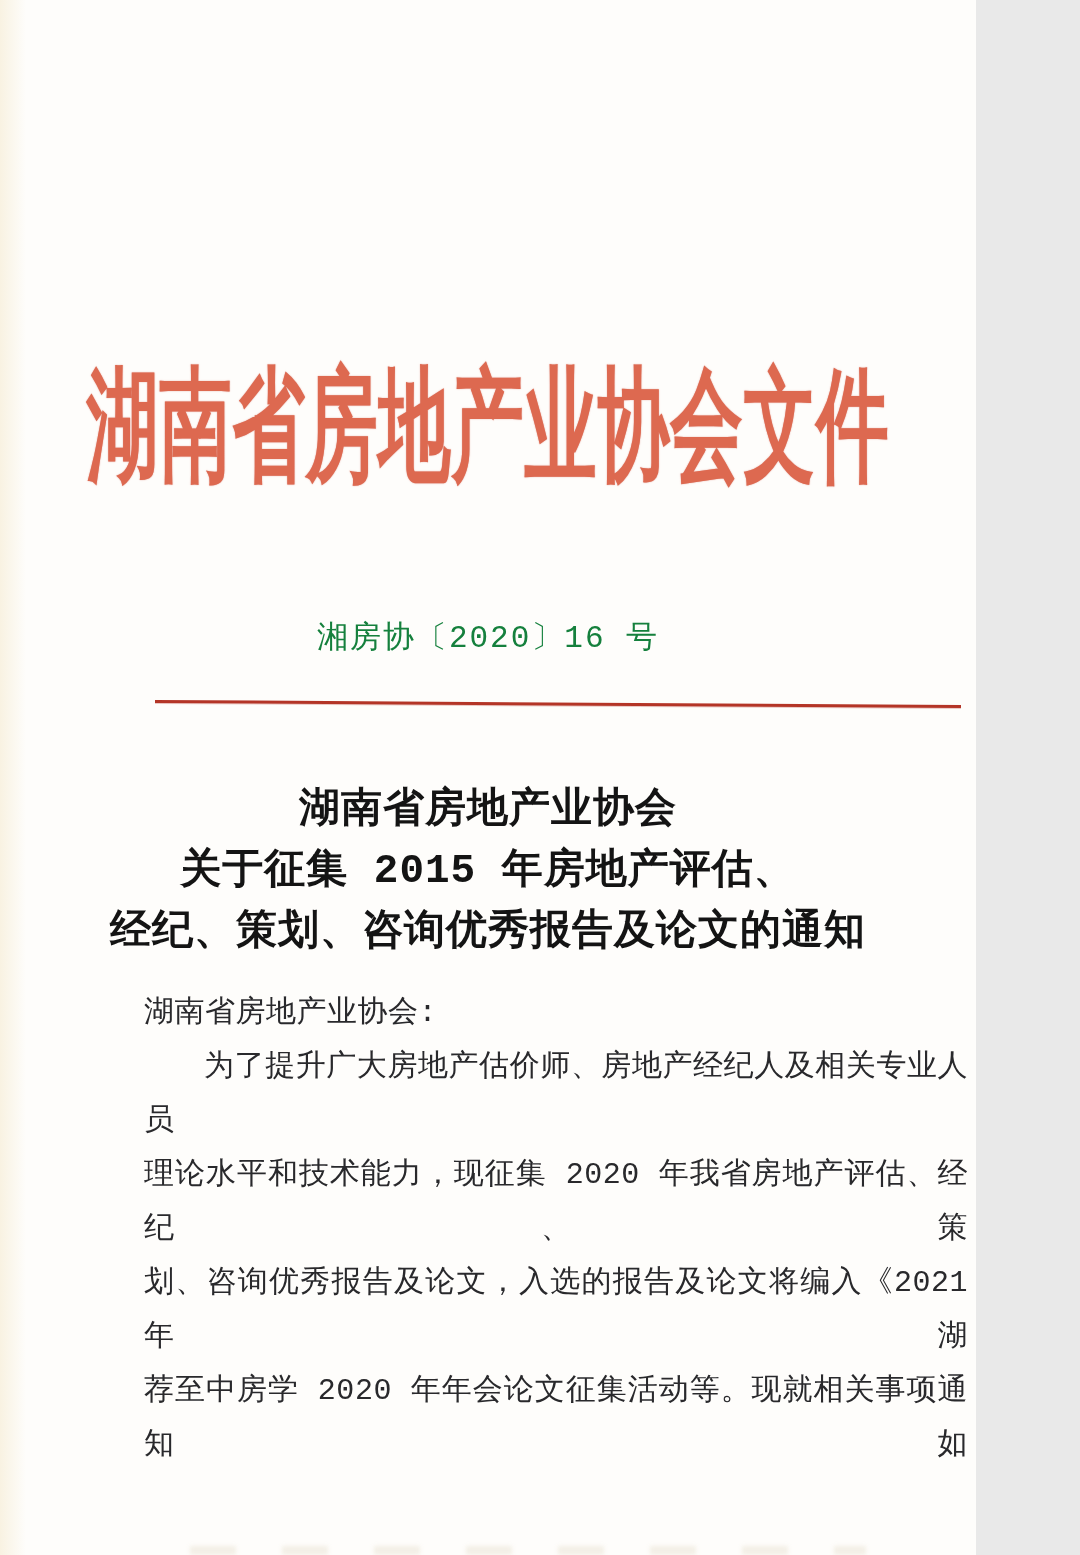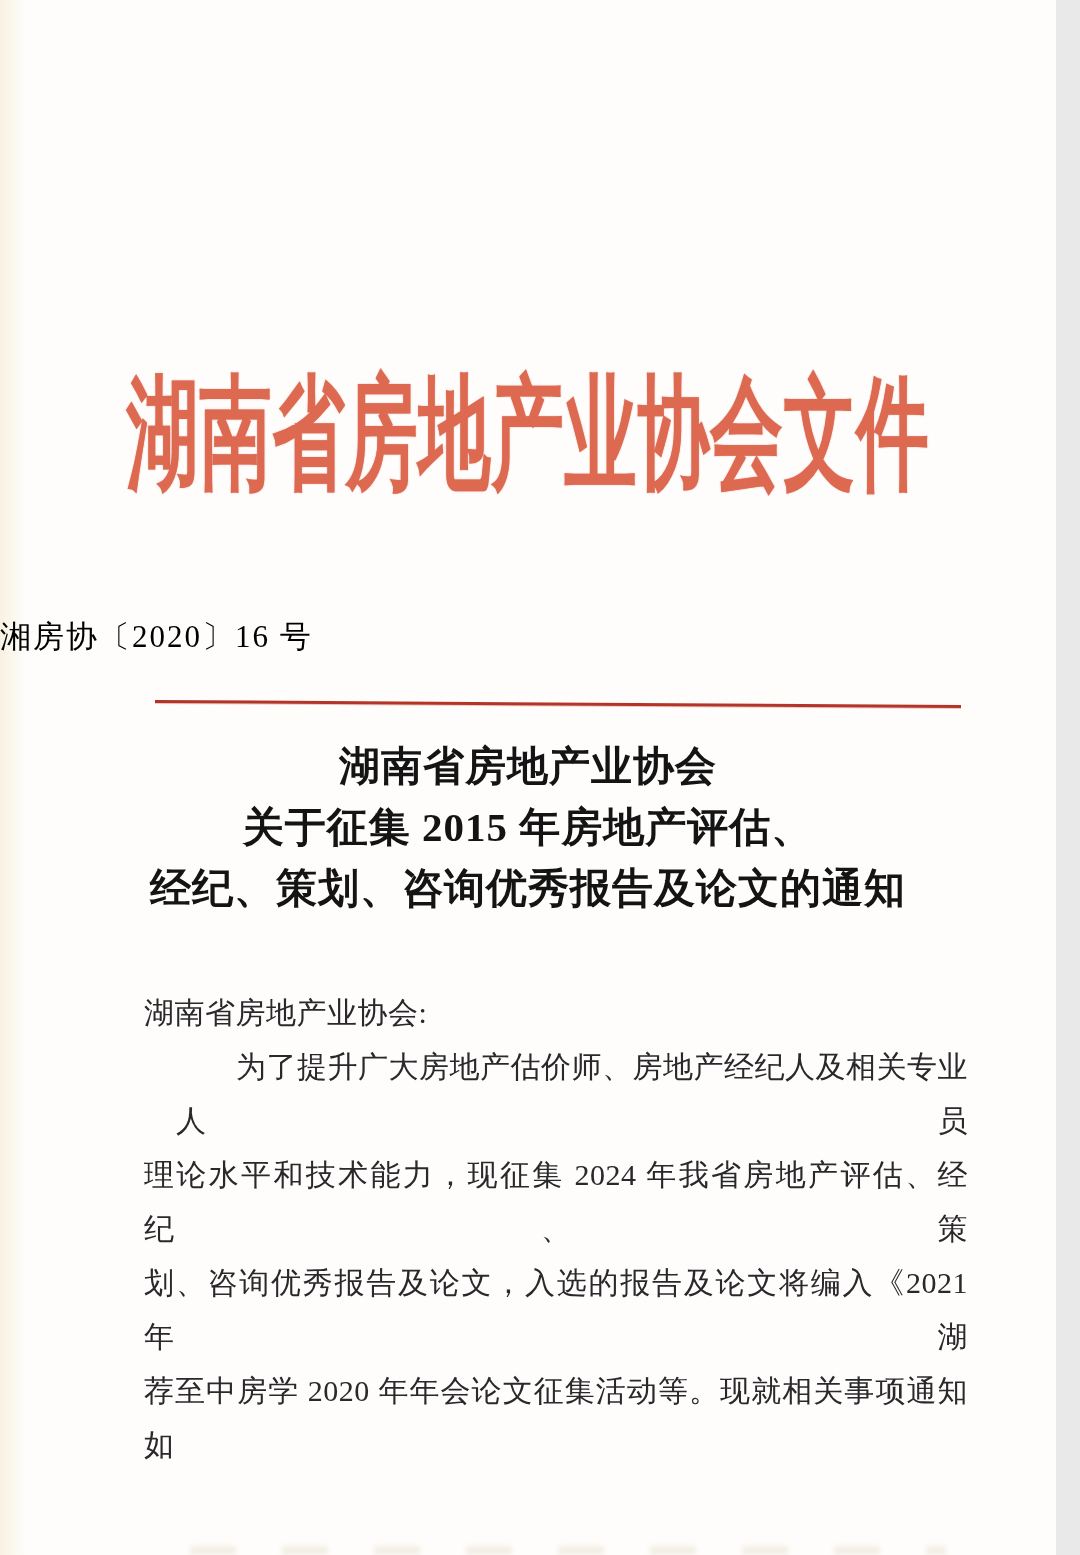--- a/index.html
+++ b/index.html
@@ -2,25 +2,25 @@
 <html><head>
 <meta charset="utf-8">
 <style>
   html, body {
     margin: 0;
     padding: 0;
     background: #e9e9e9;
   }
   .page {
     position: relative;
-    width: 1056px;
+    width: 976px;
     height: 1555px;
     background: #fefdfb;
     overflow: hidden;
-    font-family: Liberation Serif, serif;
+    font-family: Liberation Mono, monospace;
   }
   
   .page::before {
     content: "";
     position: absolute;
     left: 0; top: 0; bottom: 0;
     width: 26px;
     background: linear-gradient(to right, rgba(244,233,205,0.55), rgba(244,233,205,0));
     pointer-events: none;
   }
@@ -46,43 +46,43 @@
     text-shadow: 0 0 1px rgba(201,79,61,0.65);
     white-space: nowrap;
   }
 
   
   .doc-number {
     position: absolute;
     top: 616px;
     left: 0;
     width: 100%;
-    text-align: left;
+    text-align: center;
     font-size: 31px;
     letter-spacing: 2px;
-    color: #000000;
+    color: #15803d;
   }
 
   
   .red-divider {
     position: absolute;
     top: 700px;
     left: 155px;
     width: 806px;
     height: 3px;
     background: #b43527;
     transform: rotate(0.35deg);
     transform-origin: left center;
     box-shadow: 0 1px 0 rgba(180,53,39,0.25);
   }
 
   
   .title-block {
     position: absolute;
-    top: 736px;
+    top: 780px;
     left: 0;
     width: 100%;
     text-align: center;
     color: #141414;
   }
   .title-line {
     font-size: 41px;
     font-weight: bold;
     line-height: 61px;
     letter-spacing: 1px;
@@ -103,21 +103,20 @@
   .body-line {
     white-space: nowrap;
   }
   .para-line {
     text-align: justify;
     text-align-last: justify;
     white-space: normal;
   }
   .para-line.indent {
     text-indent: 60px;
-    margin-left: 32px;
   }
 
   
   .scan-artifact {
     position: absolute;
     bottom: 0;
     left: 190px;
     right: 110px;
     height: 9px;
     background:
@@ -143,21 +142,21 @@
 
   <div class="title-block">
     <div class="title-line">湖南省房地产业协会</div>
     <div class="title-line">关于征集 2015 年房地产评估、</div>
     <div class="title-line">经纪、策划、咨询优秀报告及论文的通知</div>
   </div>
 
   <div class="body-block">
     <div class="body-line">湖南省房地产业协会:</div>
     <div class="para-line indent">为了提升广大房地产估价师、房地产经纪人及相关专业人员</div>
-    <div class="para-line">理论水平和技术能力，现征集 2024 年我省房地产评估、经纪、策</div>
+    <div class="para-line">理论水平和技术能力，现征集 2020 年我省房地产评估、经纪、策</div>
     <div class="para-line">划、咨询优秀报告及论文，入选的报告及论文将编入《2021 年湖</div>
     <div class="para-line">荐至中房学 2020 年年会论文征集活动等。现就相关事项通知如</div>
 
   </div>
 
   <div class="scan-artifact"></div>
 
 </div>
 
 </body></html>

